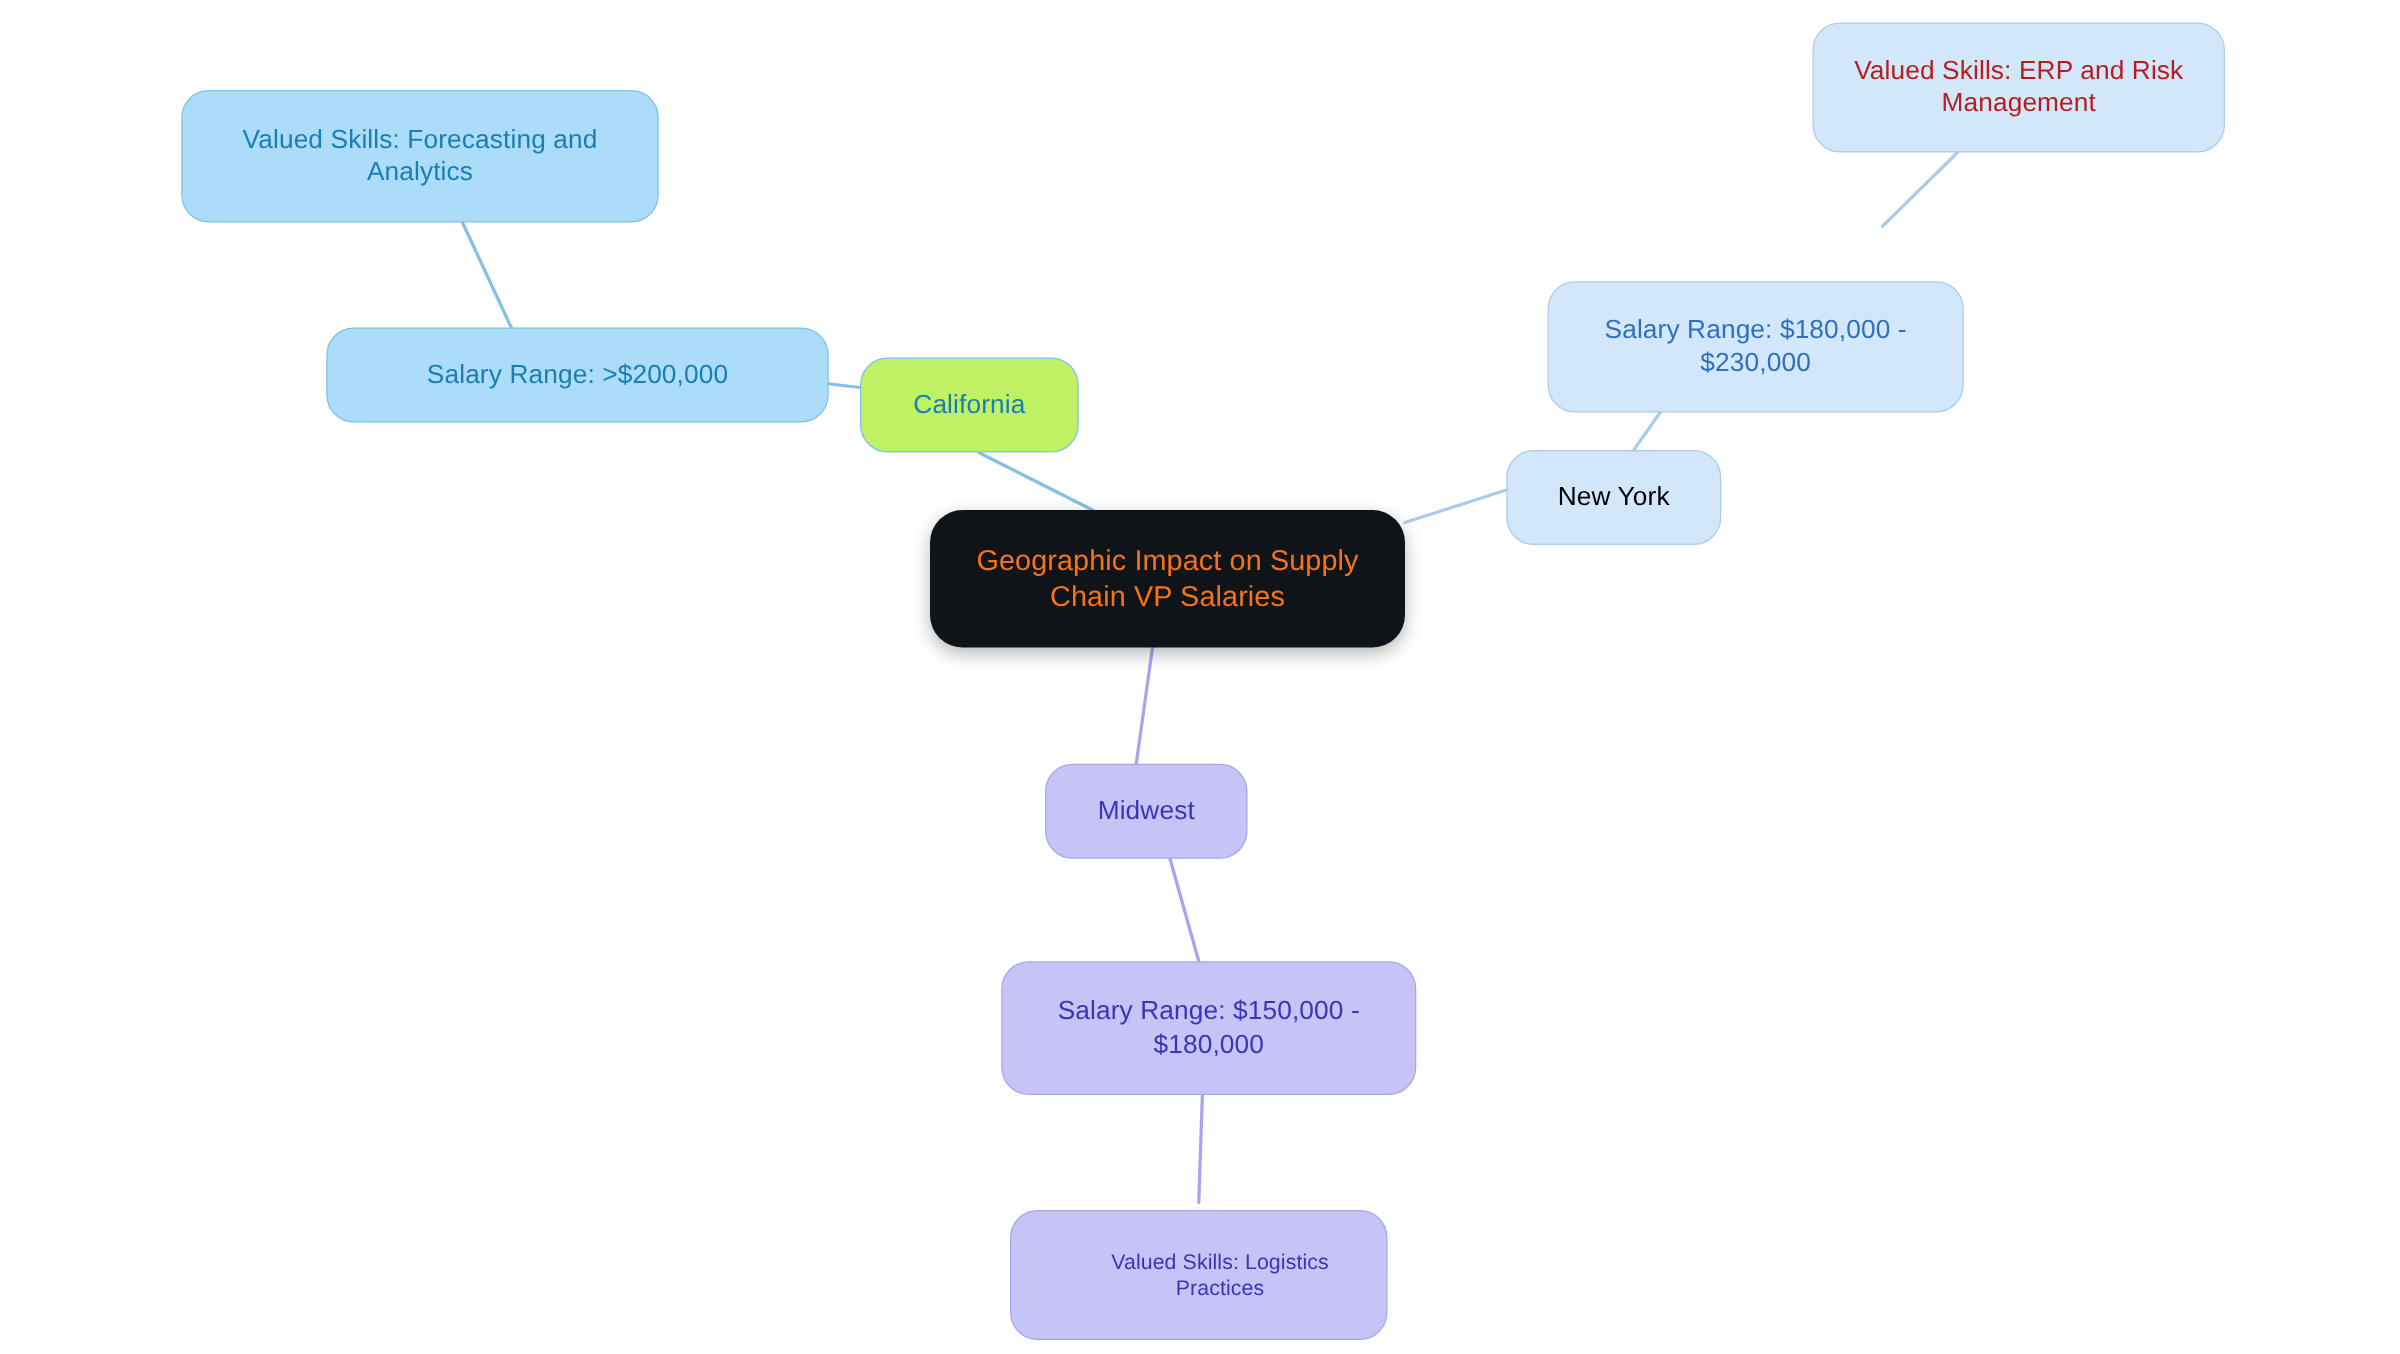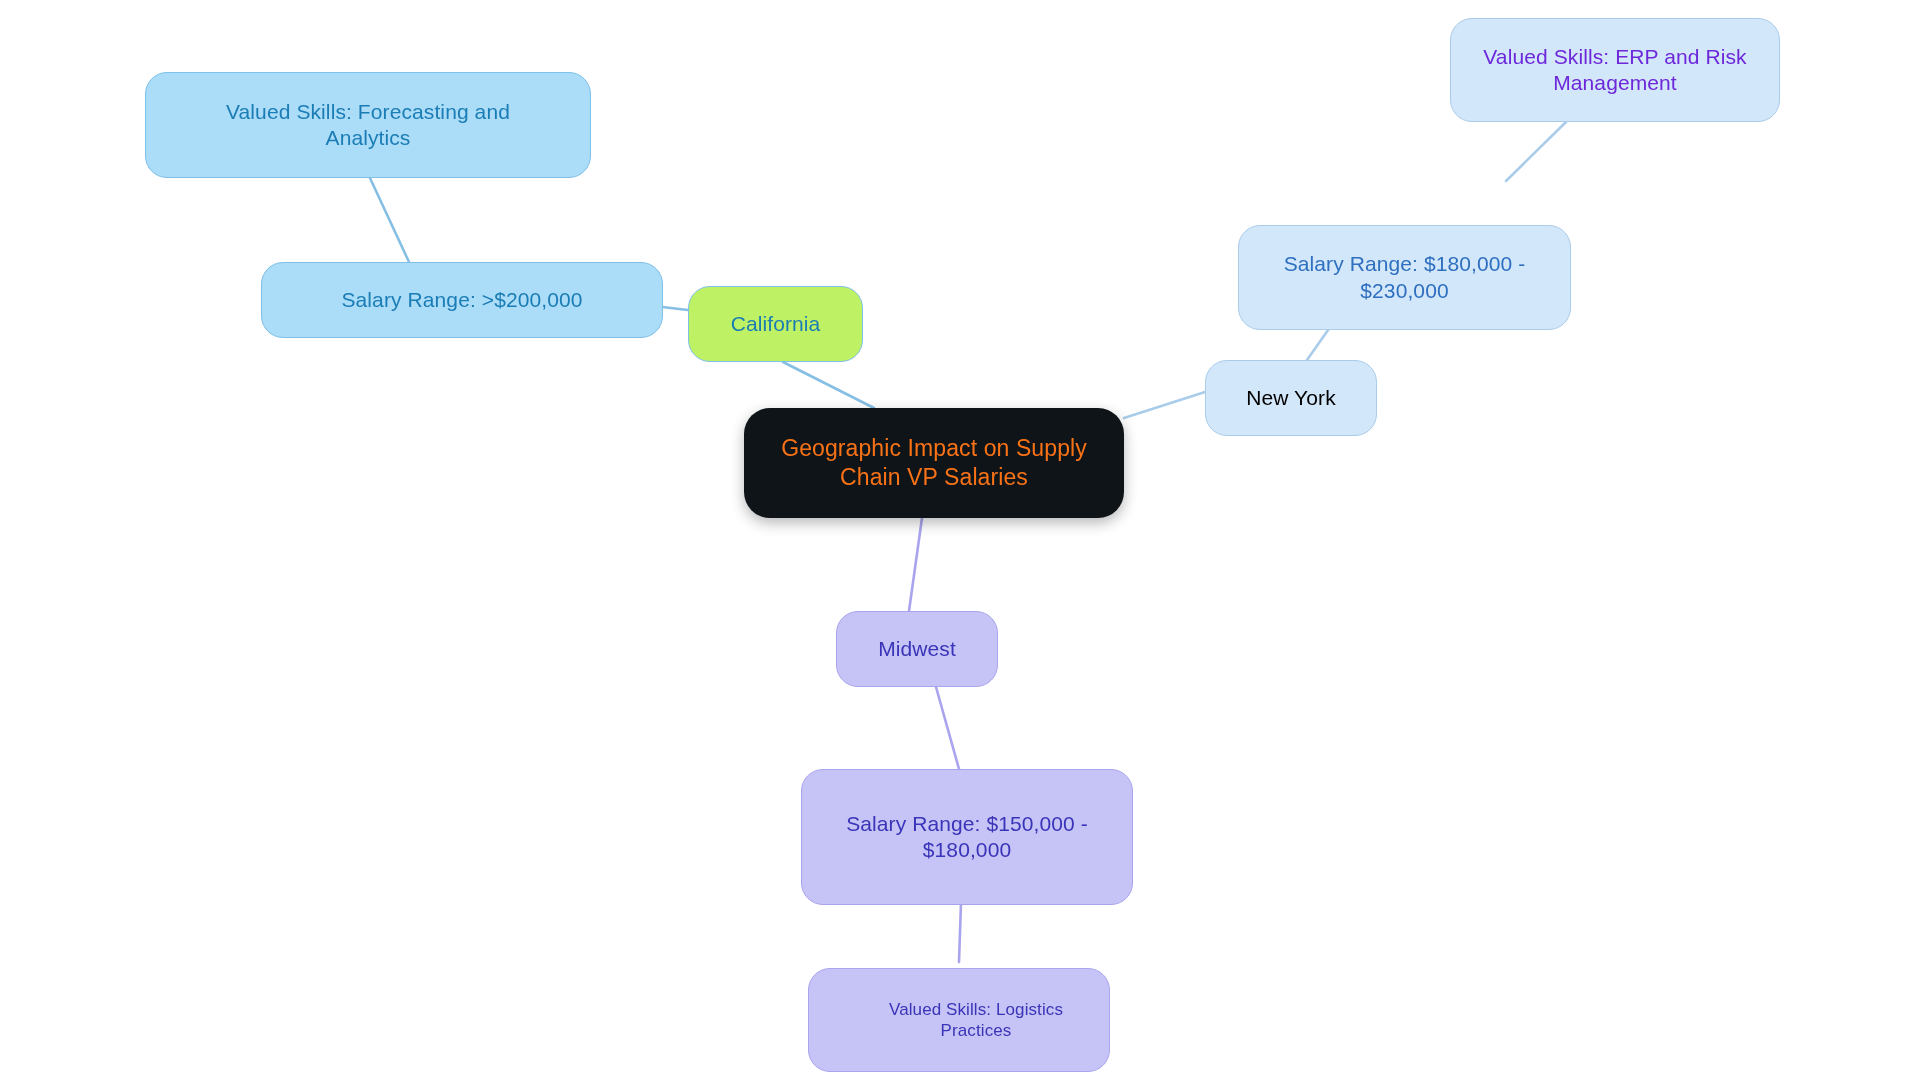--- a/index.html
+++ b/index.html
@@ -64,26 +64,26 @@
       <line x1="1506" y1="181" x2="1566" y2="122" stroke="#a9ccea" stroke-width="2.6" stroke-linecap="round"></line>
       <line x1="922" y1="518" x2="909" y2="611" stroke="#a9a4ee" stroke-width="2.6" stroke-linecap="round"></line>
       <line x1="936" y1="687" x2="959" y2="769" stroke="#a9a4ee" stroke-width="2.6" stroke-linecap="round"></line>
       <line x1="962" y1="873" x2="959" y2="962" stroke="#a9a4ee" stroke-width="2.6" stroke-linecap="round"></line>
     </svg>
   <div id="nodes">
       <div class="node node-root" style="left: 744px; top: 408px; width: 380px; height: 110px; background: rgb(15, 20, 25); color: #f97316; border-color: rgb(15, 20, 25); font-size: 23px;"><span class="node-label">Geographic Impact on Supply
 Chain VP Salaries</span></div>
       <div class="node" style="left: 688px; top: 286px; width: 175px; height: 76px; background: #bef264; color: rgb(27, 125, 181); border-color: rgb(127, 192, 232); font-size: 21px;"><span class="node-label">California</span></div>
       <div class="node" style="left: 261px; top: 262px; width: 402px; height: 76px; background: rgb(171, 220, 248); color: rgb(27, 125, 181); border-color: rgb(127, 192, 232); font-size: 21px;"><span class="node-label">Salary Range:  &gt;$200,000</span></div>
-      <div class="node" style="left: 145px; top: 72px; width: 446px; height: 106px; background: rgb(171, 220, 248); color: rgb(27, 125, 181); border-color: rgb(127, 192, 232); font-size: 21px;"><span class="node-label">Valued Skills: Forecasting and
+      <div class="node" style="left: 145px; top: 72px; width: 382px; height: 106px; background: rgb(171, 220, 248); color: rgb(27, 125, 181); border-color: rgb(127, 192, 232); font-size: 21px;"><span class="node-label">Valued Skills: Forecasting and
 Analytics</span></div>
       <div class="node" style="left: 1205px; top: 360px; width: 172px; height: 76px; background: rgb(211, 231, 251); color: #000000; border-color: rgb(169, 204, 234); font-size: 21px;"><span class="node-label">New York</span></div>
       <div class="node" style="left: 1238px; top: 181px; width: 333px; height: 105px; background: rgb(211, 231, 251); color: rgb(46, 111, 191); border-color: rgb(169, 204, 234); font-size: 21px; margin-top: 44px;"><span class="node-label">Salary Range: $180,000 -
 $230,000</span></div>
-      <div class="node" style="left: 1450px; top: 18px; width: 330px; height: 104px; background: rgb(211, 231, 251); color: #6d28d9; border-color: rgb(169, 204, 234); font-size: 21px;"><span class="node-label">Valued Skills: ERP and Risk
+      <div class="node" style="left: 1450px; top: 18px; width: 330px; height: 104px; background: rgb(211, 231, 251); color: #b91c1c; border-color: rgb(169, 204, 234); font-size: 21px;"><span class="node-label">Valued Skills: ERP and Risk
 Management</span></div>
       <div class="node" style="left: 836px; top: 611px; width: 162px; height: 76px; background: rgb(198, 196, 246); color: rgb(58, 52, 184); border-color: rgb(169, 164, 238); font-size: 21px;"><span class="node-label">Midwest</span></div>
-      <div class="node" style="left: 801px; top: 769px; width: 332px; height: 136px; background: rgb(198, 196, 246); color: rgb(58, 52, 184); border-color: rgb(169, 164, 238); font-size: 21px;"><span class="node-label">Salary Range: $150,000 -
+      <div class="node" style="left: 801px; top: 769px; width: 332px; height: 107px; background: rgb(198, 196, 246); color: rgb(58, 52, 184); border-color: rgb(169, 164, 238); font-size: 21px;"><span class="node-label">Salary Range: $150,000 -
 $180,000</span></div>
       <div class="node" style="left: 808px; top: 968px; width: 302px; height: 104px; background: rgb(198, 196, 246); color: rgb(58, 52, 184); border-color: rgb(169, 164, 238); font-size: 17px; padding-left: 44px;"><span class="node-label">Valued Skills: Logistics
 Practices</span></div>
     </div>
 </div>
 
 </body></html>

